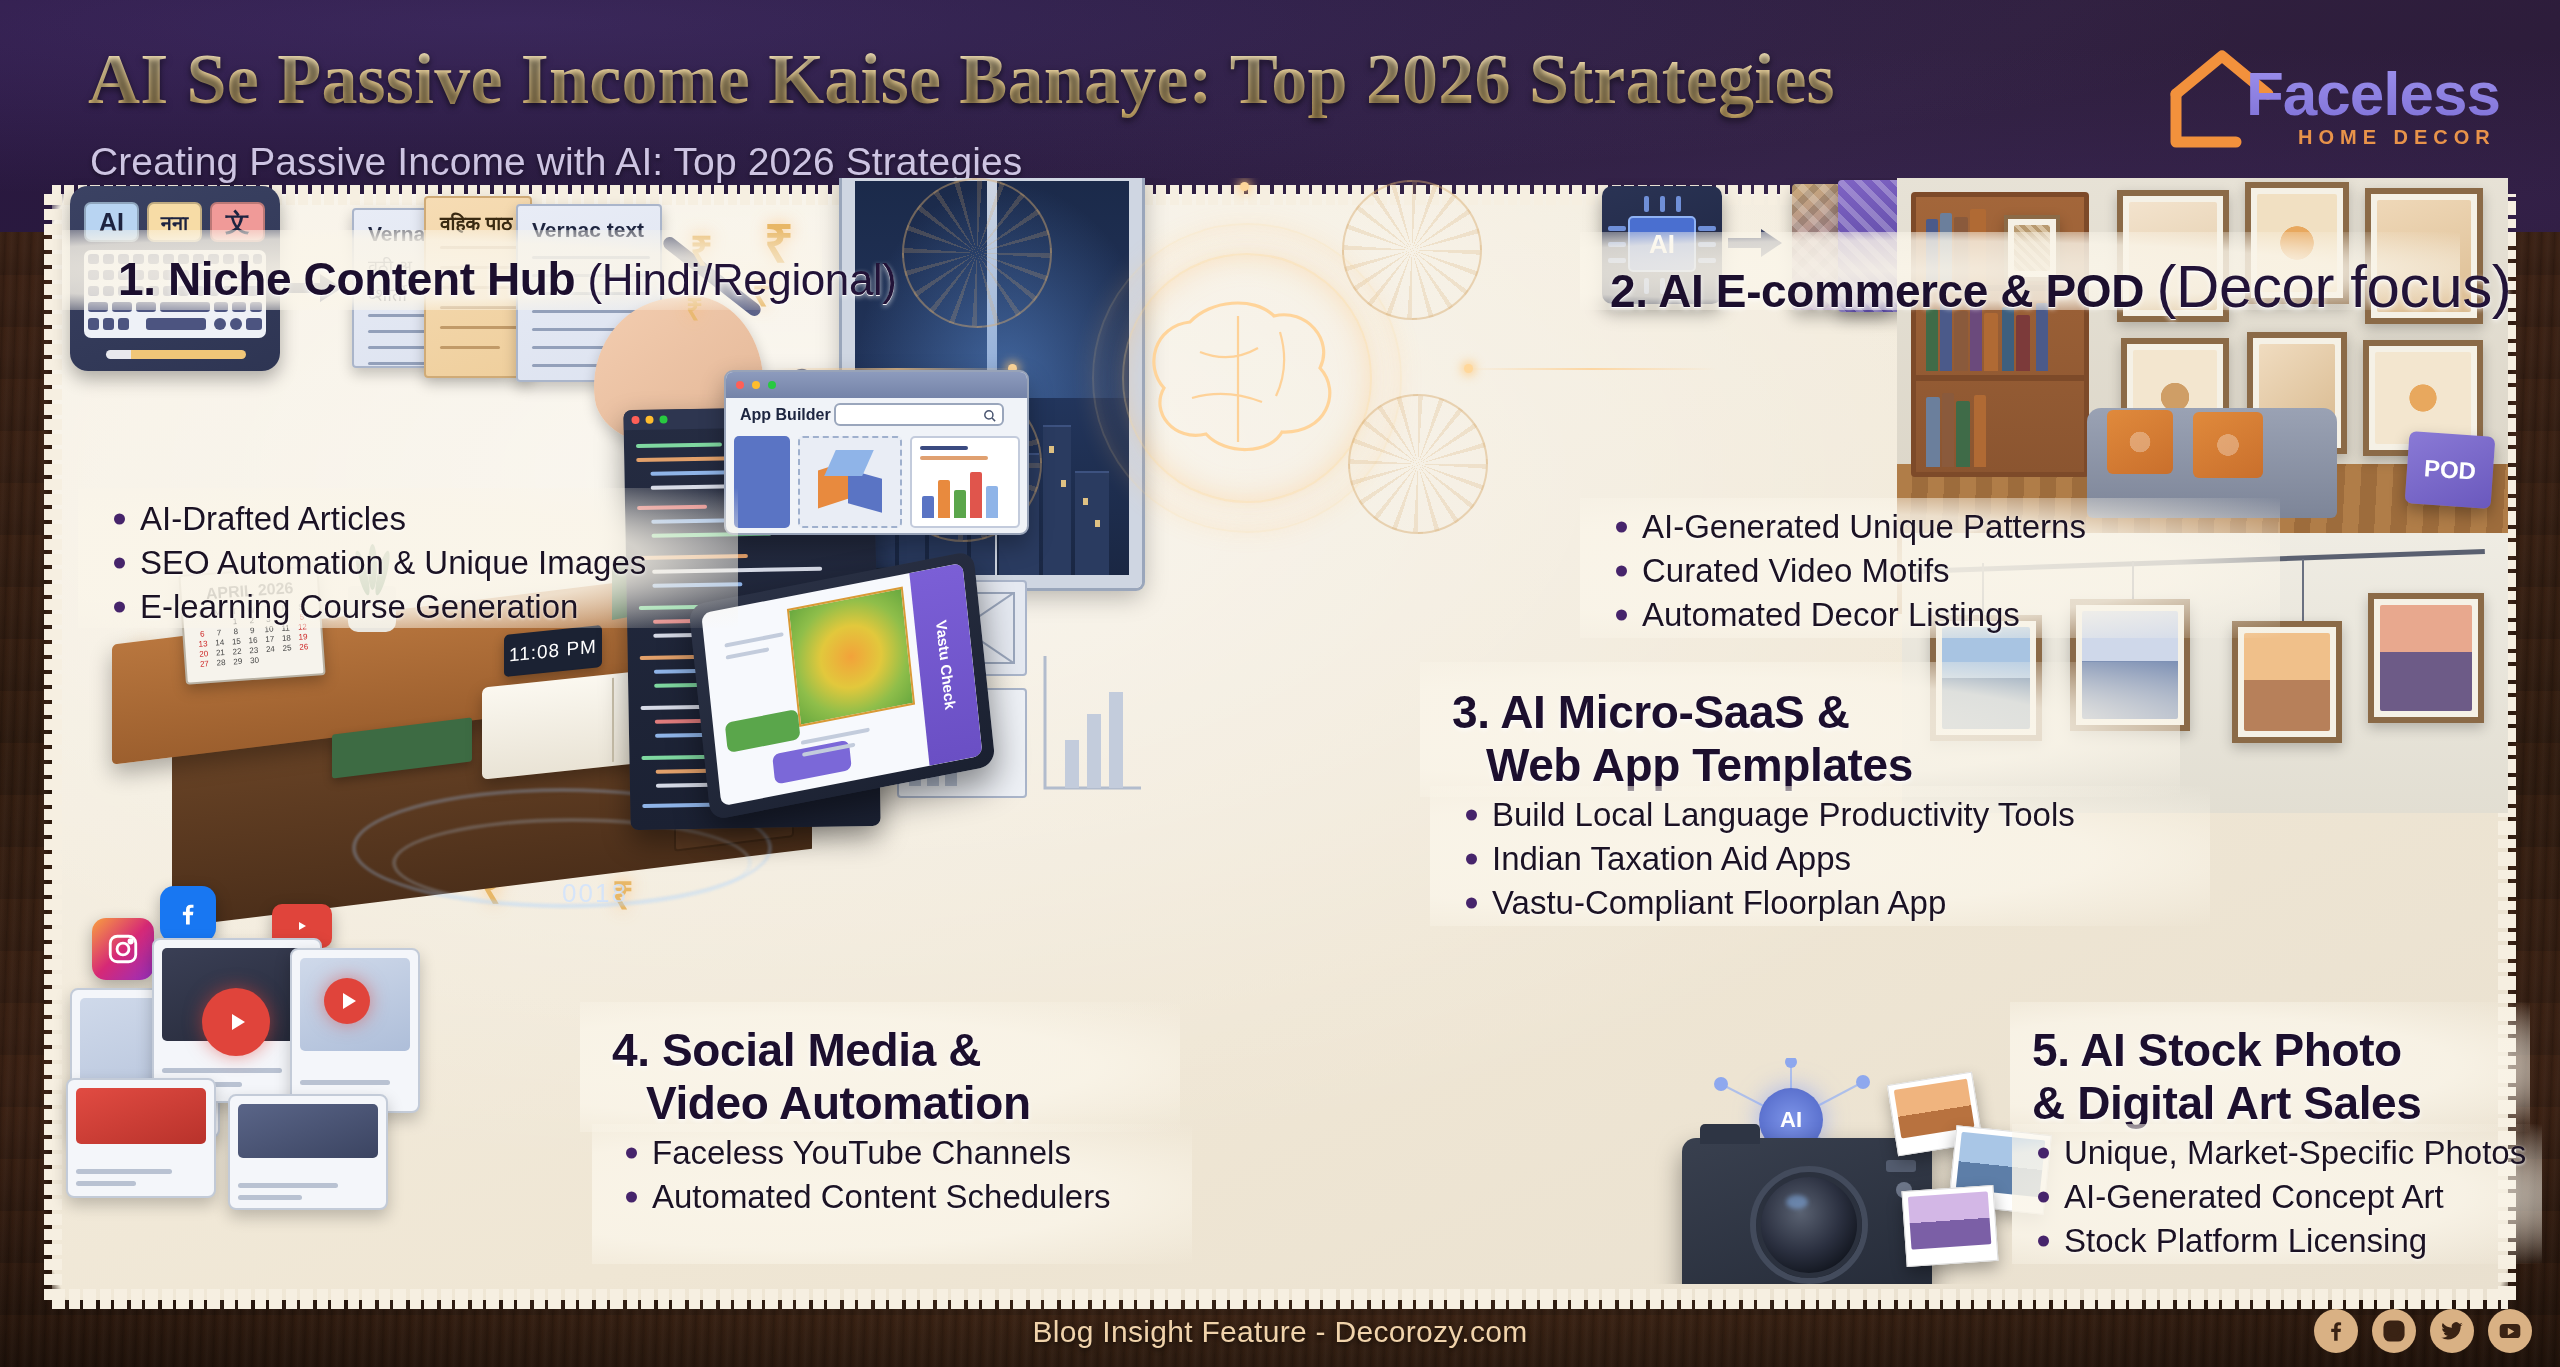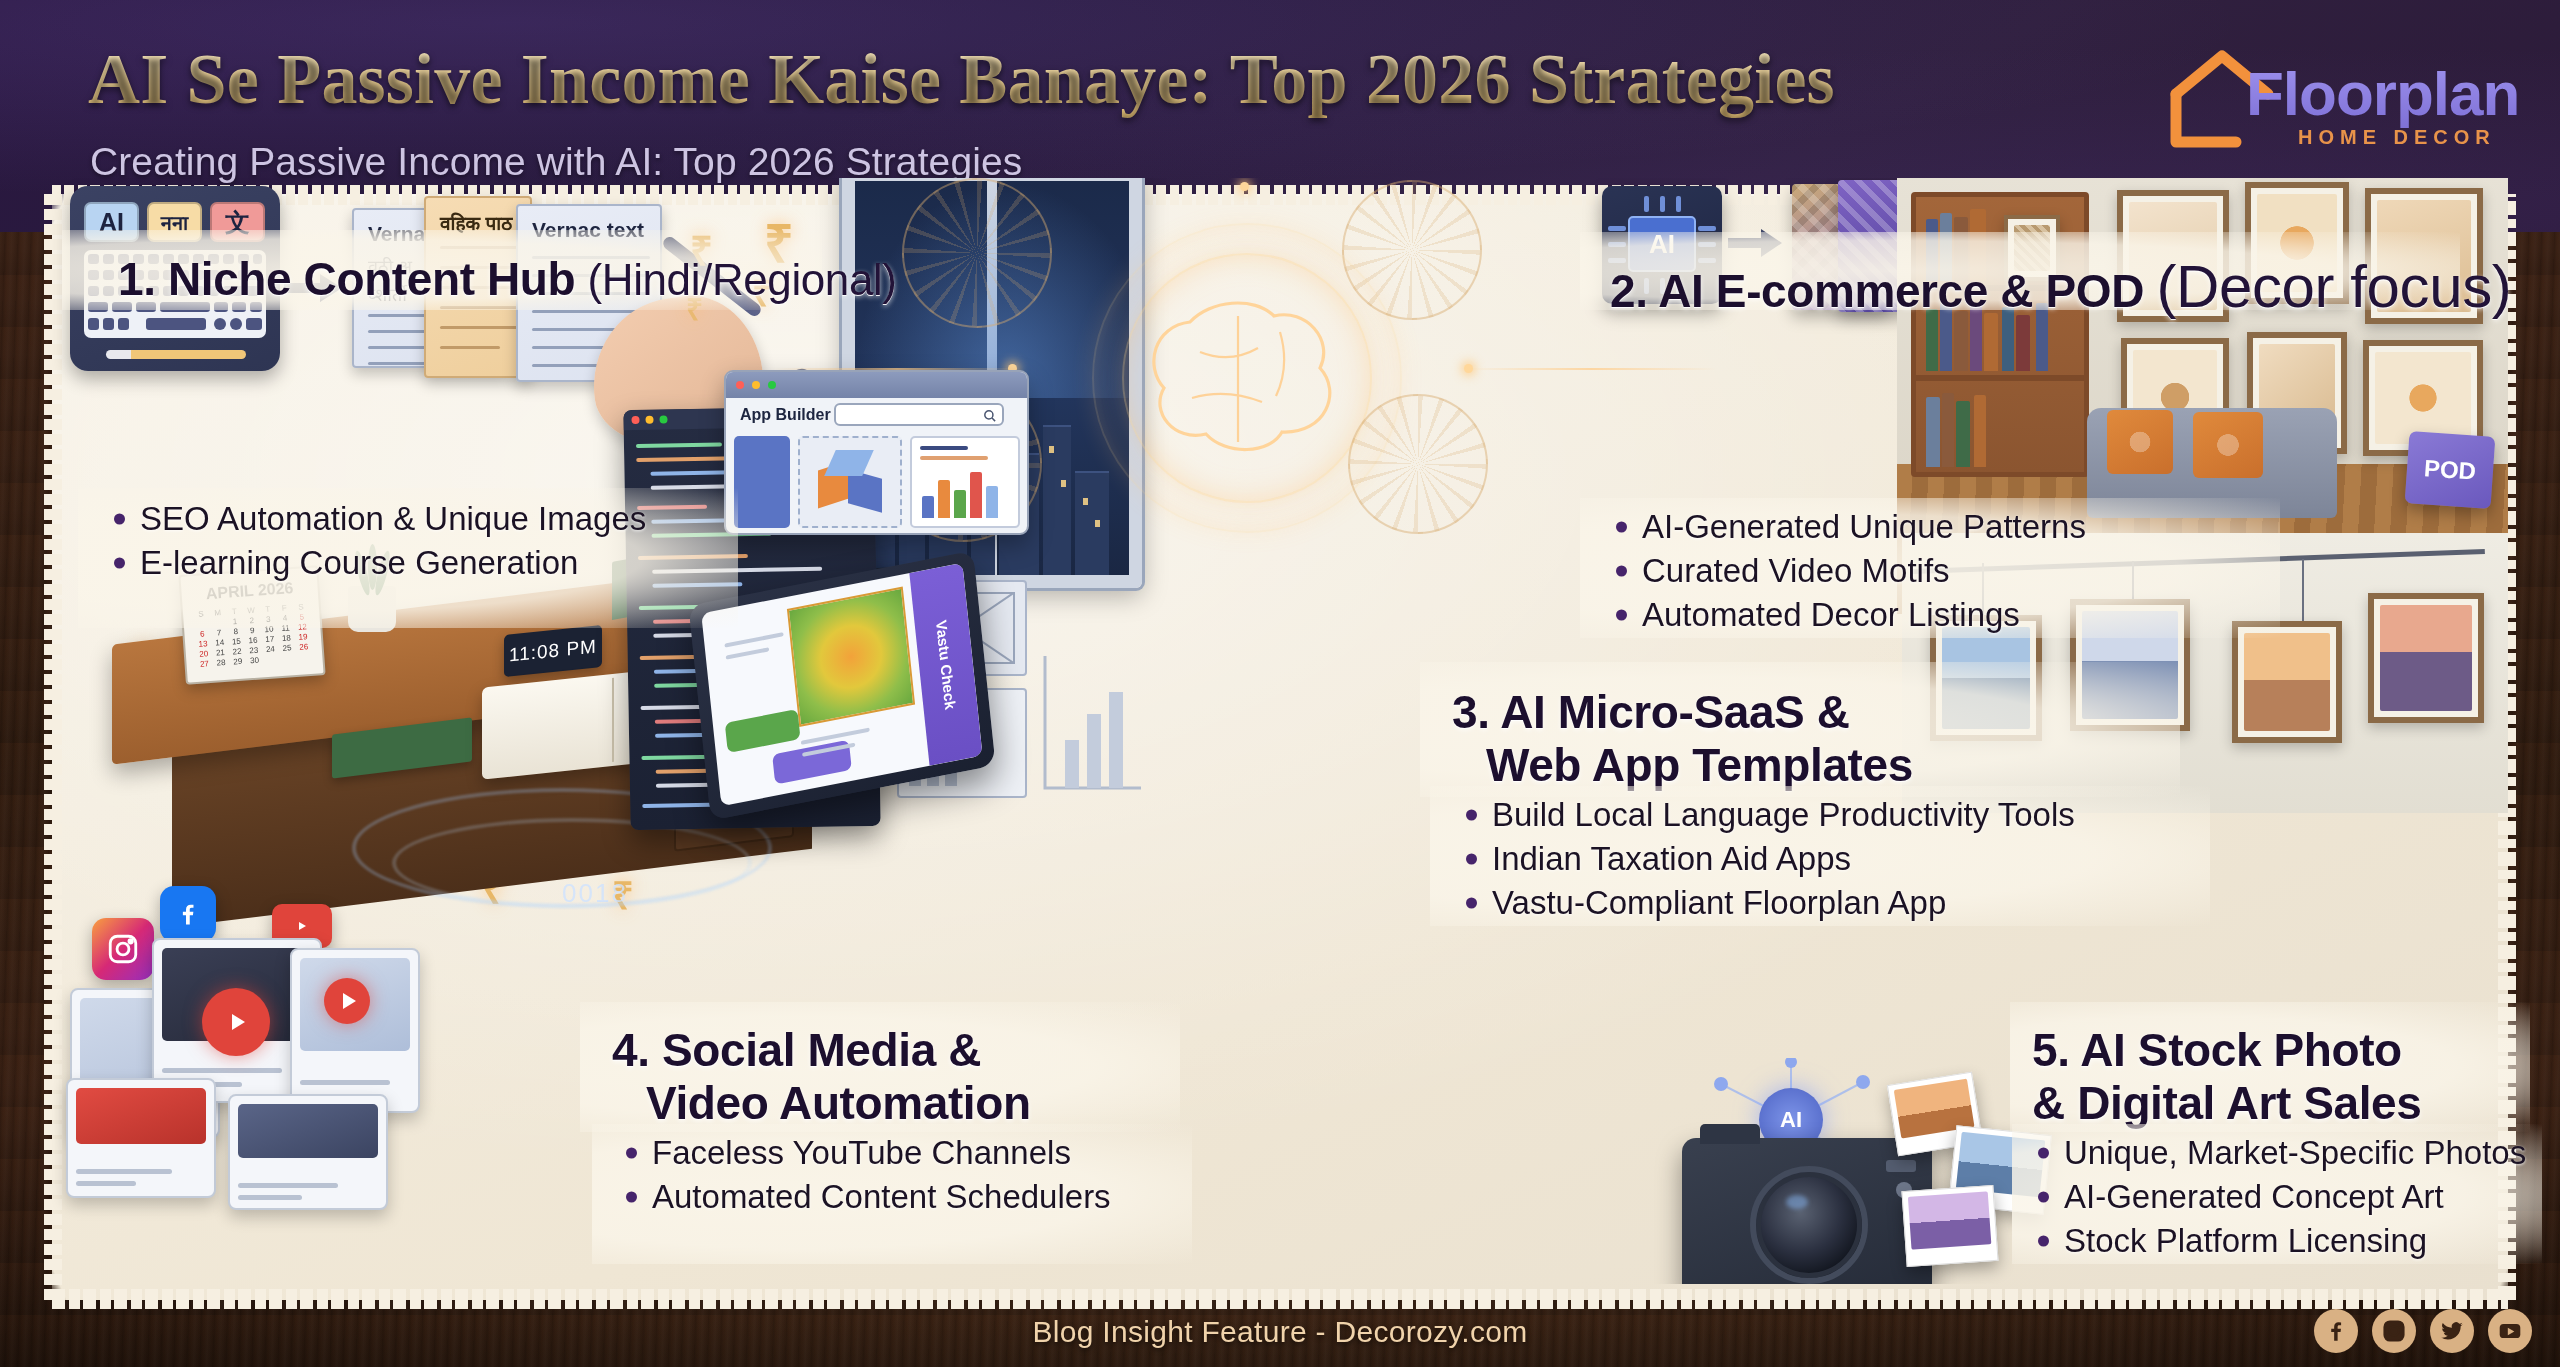--- a/index.html
+++ b/index.html
@@ -362,21 +362,21 @@
 
 <div id="header">
   <div id="title">AI Se Passive Income Kaise Banaye: Top 2026 Strategies</div>
   <div id="subtitle">Creating Passive Income with AI: Top 2026 Strategies</div>
 
   <div id="logo">
     <svg class="house" viewBox="0 0 112 104">
       <path d="M10 46 L56 8 L102 46" fill="none" stroke="#f2913c" stroke-width="11" stroke-linecap="round" stroke-linejoin="round"></path>
       <path d="M10 46 L10 94 L70 94" fill="none" stroke="#f2913c" stroke-width="11" stroke-linecap="round" stroke-linejoin="round"></path>
     </svg>
-    <div class="brand">Floorplan</div>
+    <div class="brand">Faceless</div>
     <div class="sub">HOME DECOR</div>
   </div>
 </div>
 
 <div id="paper"></div>
 <div id="paper-torn">
   <div class="torn torn-top"></div>
     <div class="torn torn-bot"></div>
   <div class="torn torn-l"></div>
     <div class="torn torn-r"></div>
@@ -886,20 +886,21 @@
 </div>
 
 <div class="halo" style="left:62px;top:230px;width:760px;height:80px"></div>
 <div class="sec-title" style="left:118px;top:252px;font-size:46px;">
   <span>1.</span>
   <span>Niche Content Hub</span>
   <span class="lite" style="font-size:44px">(Hindi/Regional)</span>
 </div>
 <div class="halo" style="left:78px;top:488px;width:660px;height:140px"></div>
 <ul class="blist" style="left:110px;top:500px;font-size:33px">
+  <li>AI-Drafted Articles</li>
   <li>SEO Automation &amp; Unique Images</li>
   <li>E-learning Course Generation</li>
 </ul>
 
 <div class="halo" style="left:1580px;top:232px;width:880px;height:78px"></div>
 <div class="sec-title" style="left:1610px;top:252px;font-size:46px;">
   <span>2.</span>
   <span>AI E-commerce &amp; POD</span>
   <span class="lite" style="font-size:60px">(Decor focus)</span>
 </div>

